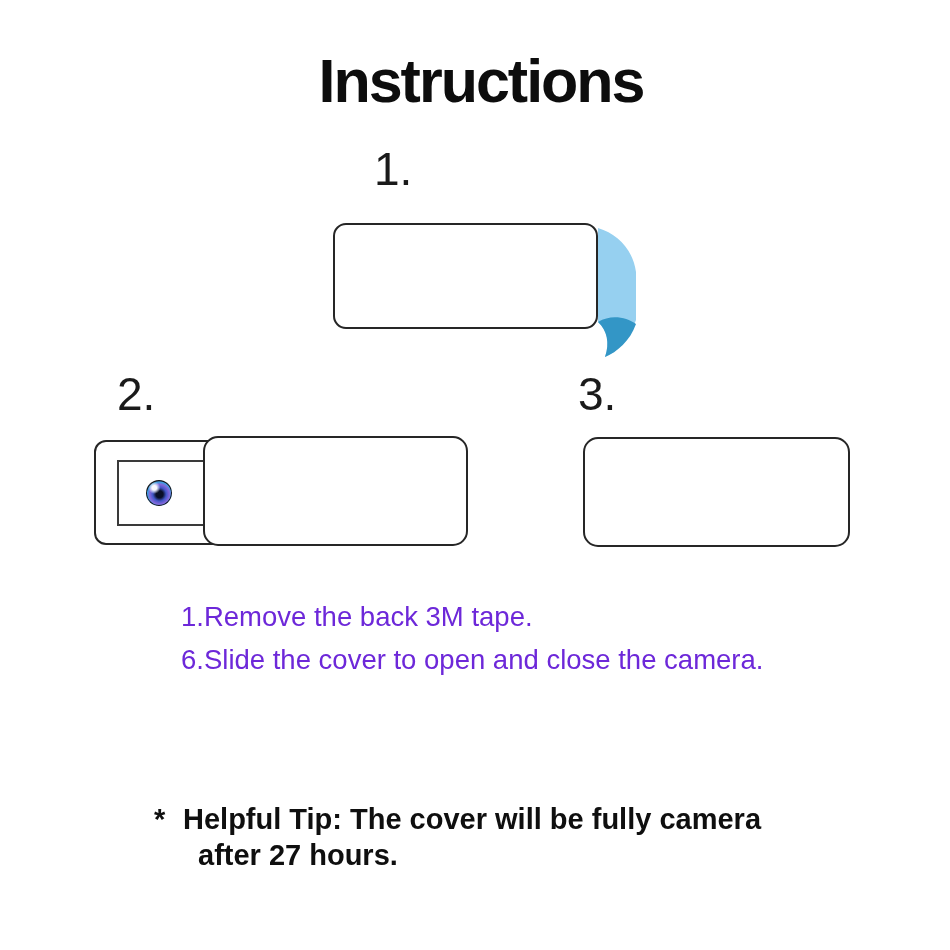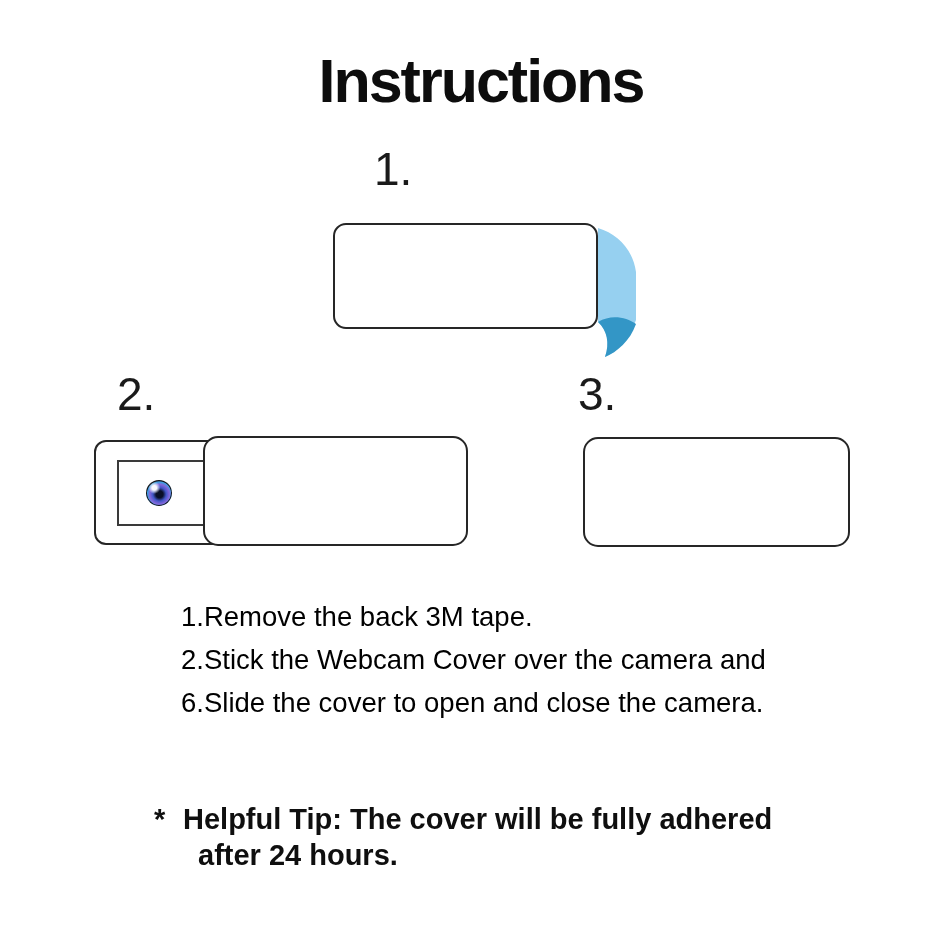--- a/index.html
+++ b/index.html
@@ -34,21 +34,21 @@
     background:
       radial-gradient(circle at 32% 30%, rgba(255,255,255,.95) 0 9%, rgba(255,255,255,0) 24%),
       radial-gradient(circle at 52% 55%, #0a0f28 0 18%, #4156c8 34%, #8467da 50%, #3da0e4 62%, #17171c 72%, #17171c 100%);
     box-shadow:0 0 0 1px #101014 inset;
   }
   #slider-rect{left:203px;top:436px;width:265px;height:110px;border-radius:15px;z-index:4;}
   #step3-rect{left:583px;top:437px;width:267px;height:110px;border-radius:15px;}
 
   .body-text{
     position:absolute;left:181px;top:595px;font-size:27.5px;line-height:43px;
-    color:#000000;white-space:nowrap;
+    color:#6d28d9;white-space:nowrap;
   }
   .tip{
     position:absolute;left:154px;top:801px;font-size:29px;line-height:36px;
     font-weight:700;color:#0f0f0f;white-space:nowrap;
   }
   .tip .star{display:inline-block;width:29px;}
   .tip .tip-line2{padding-left:44px;}
 </style>
 </head>
 <body>
@@ -68,22 +68,21 @@
   <div class="outline-rect" id="base-rect"></div>
   <div class="outline-rect" id="lens-window"></div>
   <div id="lens"></div>
   <div class="outline-rect" id="slider-rect"></div>
 
   <div class="step-num" id="num3">3.</div>
   <div class="outline-rect" id="step3-rect"></div>
 
   <div class="body-text">
     <div>1.Remove the back 3M tape.</div>
-    <div>2.Stick the Webcam Cover over the camera and</div>
     <div>6.Slide the cover to open and close the camera.</div>
   </div>
 
   <div class="tip">
-    <div><span class="star">*</span><span>Helpful Tip: The cover will be fully adhered</span></div>
-    <div class="tip-line2">after 24 hours.</div>
+    <div><span class="star">*</span><span>Helpful Tip: The cover will be fully camera</span></div>
+    <div class="tip-line2">after 27 hours.</div>
   </div>
 
 </div>
 
 </body></html>

